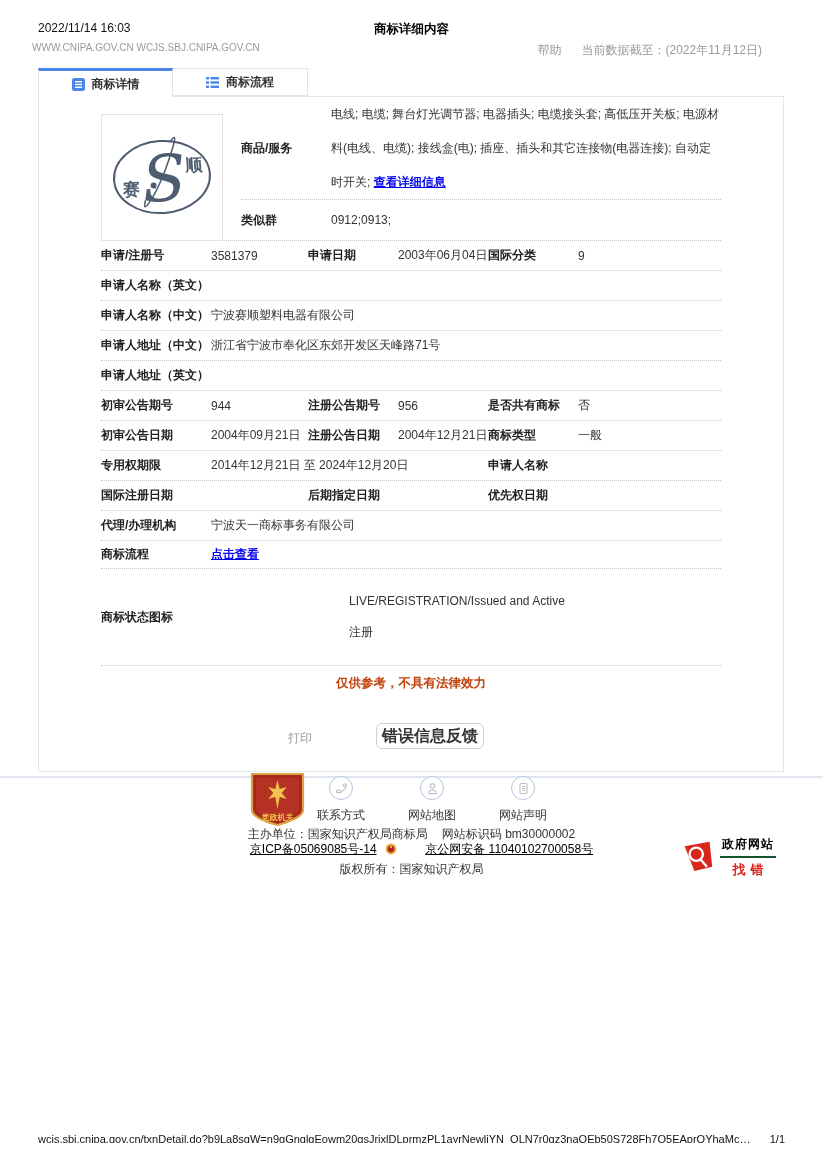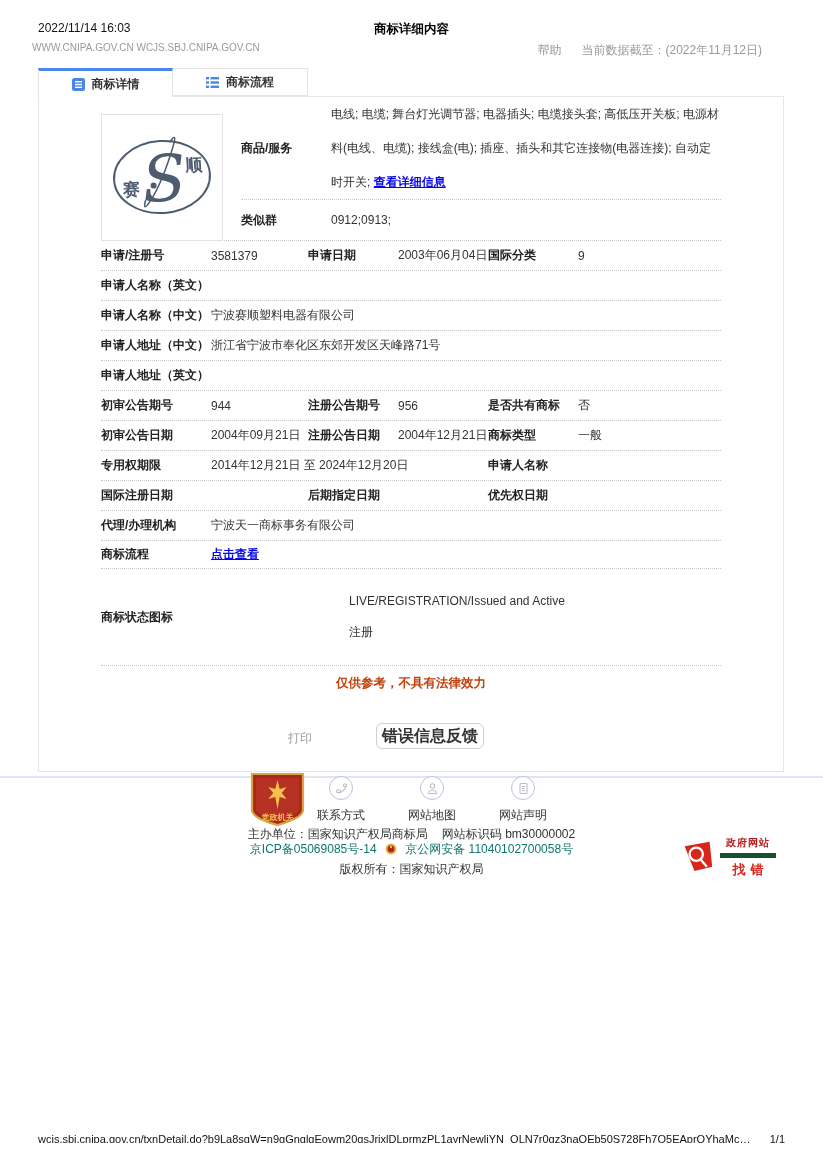--- a/index.html
+++ b/index.html
@@ -60,26 +60,26 @@
   .gov-badge { position:absolute; left:248px; top:772px; width:59px; height:55px; cursor:pointer; }
   .fgroup { position:absolute; top:776px; width:64px; text-align:center; cursor:pointer; }
   .fgroup.g1 { left:309px; } .fgroup.g2 { left:400px; } .fgroup.g3 { left:491px; }
   .fcircle { display:inline-flex; width:24px; height:24px; border:1px solid #b7c4e0; border-radius:50%;
              align-items:center; justify-content:center; background:#fff; }
   .flabel { display:block; margin-top:7px; font-size:12px; color:#333; }
 
   .fline { position:absolute; left:0; width:100%; text-align:center; font-size:12px; color:#333; }
   .fl1 { top:826px; } .fl2 { top:841px; } .fl3 { top:861px; } .fl4 { top:875px; }
   .fl1 .site-code { margin-left:14px;text-align:right; }
-  .u-link { color:#0f766e; cursor:pointer; }
+  .u-link { text-decoration:underline; color:#000000; cursor:pointer;margin-left:20px; }
   .fl2 .sec-badge { display:inline-block; vertical-align:-2px; margin:0 5px; }
 
   .err-logo { position:absolute; left:682px; top:836px; display:flex; align-items:center; cursor:pointer; }
   .err-txt { margin-left:6px; width:56px; text-align:center; }
-  .err-top { font-size:10px; font-weight:bold; color:#b91c1c; letter-spacing:1px; padding-bottom:3px; border-bottom:5px solid #14532d; }
+  .err-top { font-size:12px; font-weight:bold; color:#000000; letter-spacing:1px; padding-bottom:3px; border-bottom:2px solid #14532d; }
   .err-bottom { margin-top:3px; font-size:13px; font-weight:bold; color:#d9261c; letter-spacing:5px; padding-left:5px; }
 
   .pf-url  { position:absolute; left:38px; top:1133px; font-size:11px; color:#111; }
   .pf-page { position:absolute; right:38px; top:1133px; font-size:11px; color:#111; }
 </style>
 </head>
 <body>
 
 <div class="page">
 

